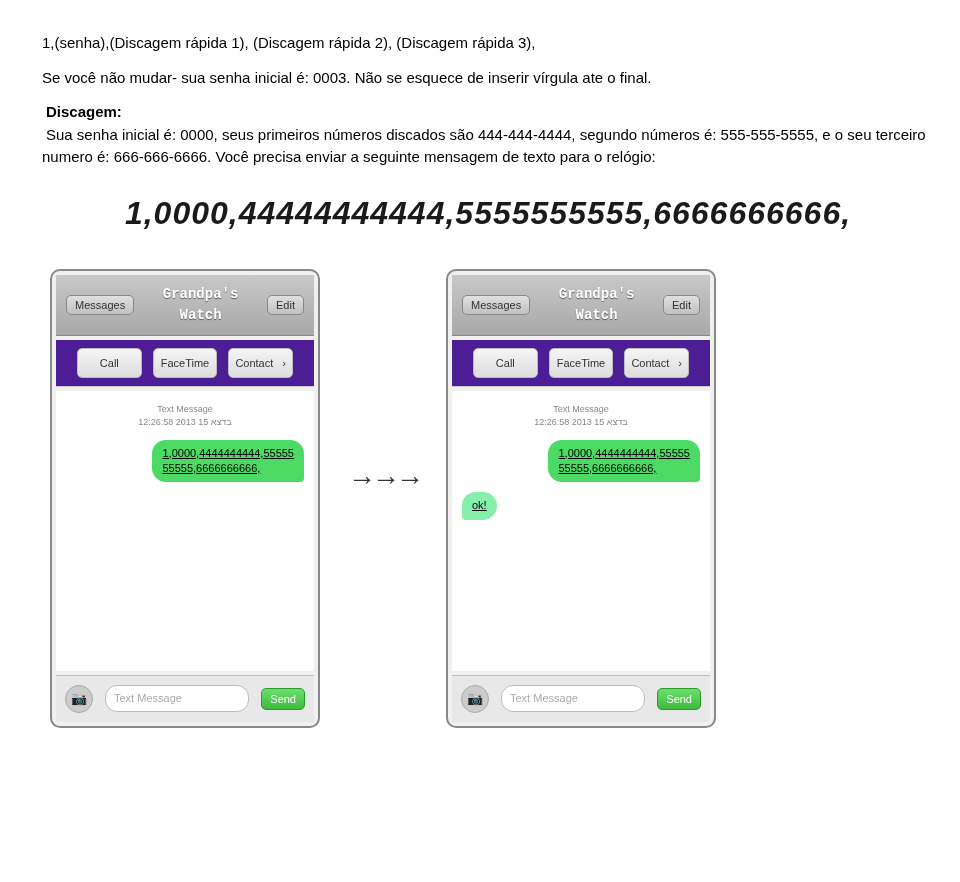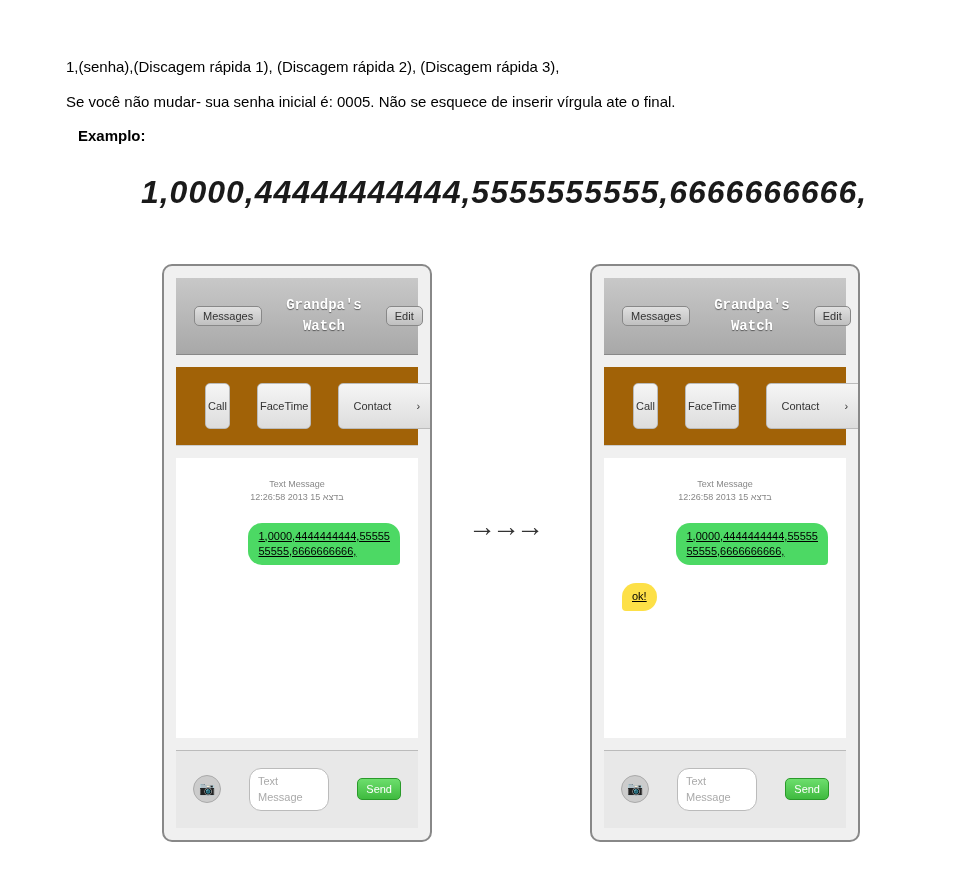--- a/index.html
+++ b/index.html
@@ -1,15 +1,15 @@
 <!DOCTYPE html>
 <html><head>
   <meta charset="utf-8">
   <style>
-    * { margin: 12px; padding: 0; box-sizing: border-box; }
+    * { margin: 4px; padding: 0; box-sizing: border-box; }
     body {
       font-family: Arial, sans-serif;
       background: #fff;
       color: #000;
       width: 960px;
       min-height: 882px;
       padding: 20px 30px;
       font-size: 15px;
       line-height: 1.5;
     }
@@ -23,21 +23,21 @@
       font-weight: bold;
       color: #1a1a1a;
       margin: 20px 0 24px 0;
       letter-spacing: 1px;
       font-style: italic;
     }
     .phones-row {
       display: flex;
       flex-direction: row;
       align-items: center;
-      justify-content: center;
+      justify-content: flex-start;
       gap: 0;
       margin-top: 10px;
     }
     .phone-wrapper {
       width: 280px;
       flex-shrink: 0;
     }
     .arrows {
       display: flex;
       align-items: center;
@@ -78,21 +78,21 @@
       flex: 1;
       text-align: center;
       font-size: 14px;
       font-weight: bold;
       color: #fff;
       text-shadow: 0 1px 1px rgba(0,0,0,0.5);
       font-family: Liberation Mono, monospace;
     }
     .phone-action-bar {
       display: flex;
-      background: #a16207;
+      background: #4c1d95;
       border-bottom: 1px solid #ccc;
       padding: 4px 17px;
       gap: 3px;
     }
     .phone-action-btn {
       flex: 1;
       background: linear-gradient(to bottom, #f5f5f5, #ddd);
       border: 1px solid #bbb;
       border-radius: 5px;
       padding: 4px 2px;
@@ -130,21 +130,21 @@
       word-break: break-all;
       text-decoration: underline;
     }
     .msg-bubble.sent {
       background: #4cd964;
       color: #000;
       align-self: flex-end;
       border-bottom-right-radius: 4px;
     }
     .msg-bubble.received {
-      background: #fde047;
+      background: #86efac;
       color: #000;
       align-self: flex-start;
       border-bottom-left-radius: 4px;
     }
     .msg-timestamp-bottom {
       text-align: center;
       font-size: 9px;
       color: #888;
       margin-bottom: 6px;
       margin-top: 2px;
@@ -192,23 +192,24 @@
     }
     .spacer-phone {
       width: 280px;
       flex-shrink: 0;
     }
   </style>
 </head>
 <body>
 
 <p class="main-text">1,(senha),(Discagem rápida 1), (Discagem rápida 2), (Discagem rápida 3),</p>
-<p class="main-text">Se você não mudar- sua senha inicial é: 0005. Não se esquece de inserir vírgula ate o final.</p>
+<p class="main-text">Se você não mudar- sua senha inicial é: 0003. Não se esquece de inserir vírgula ate o final.</p>
 <p class="main-text">
-  <strong>Examplo:</strong><br>
+  <strong>Discagem:</strong><br>
+  <span>Sua senha inicial é: 0000, seus primeiros números discados são 444-444-4444, segundo números é: 555-555-5555, e o seu terceiro numero é: 666-666-6666. Você precisa enviar a seguinte mensagem de texto para o relógio:</span>
 </p>
 
 <span class="highlight-code">1,0000,44444444444,5555555555,6666666666,</span>
 
 <div class="phones-row">
 
   <div class="phone-wrapper">
     <div class="phone">
       <div class="phone-nav">
         <button class="phone-nav-btn">Messages</button>

